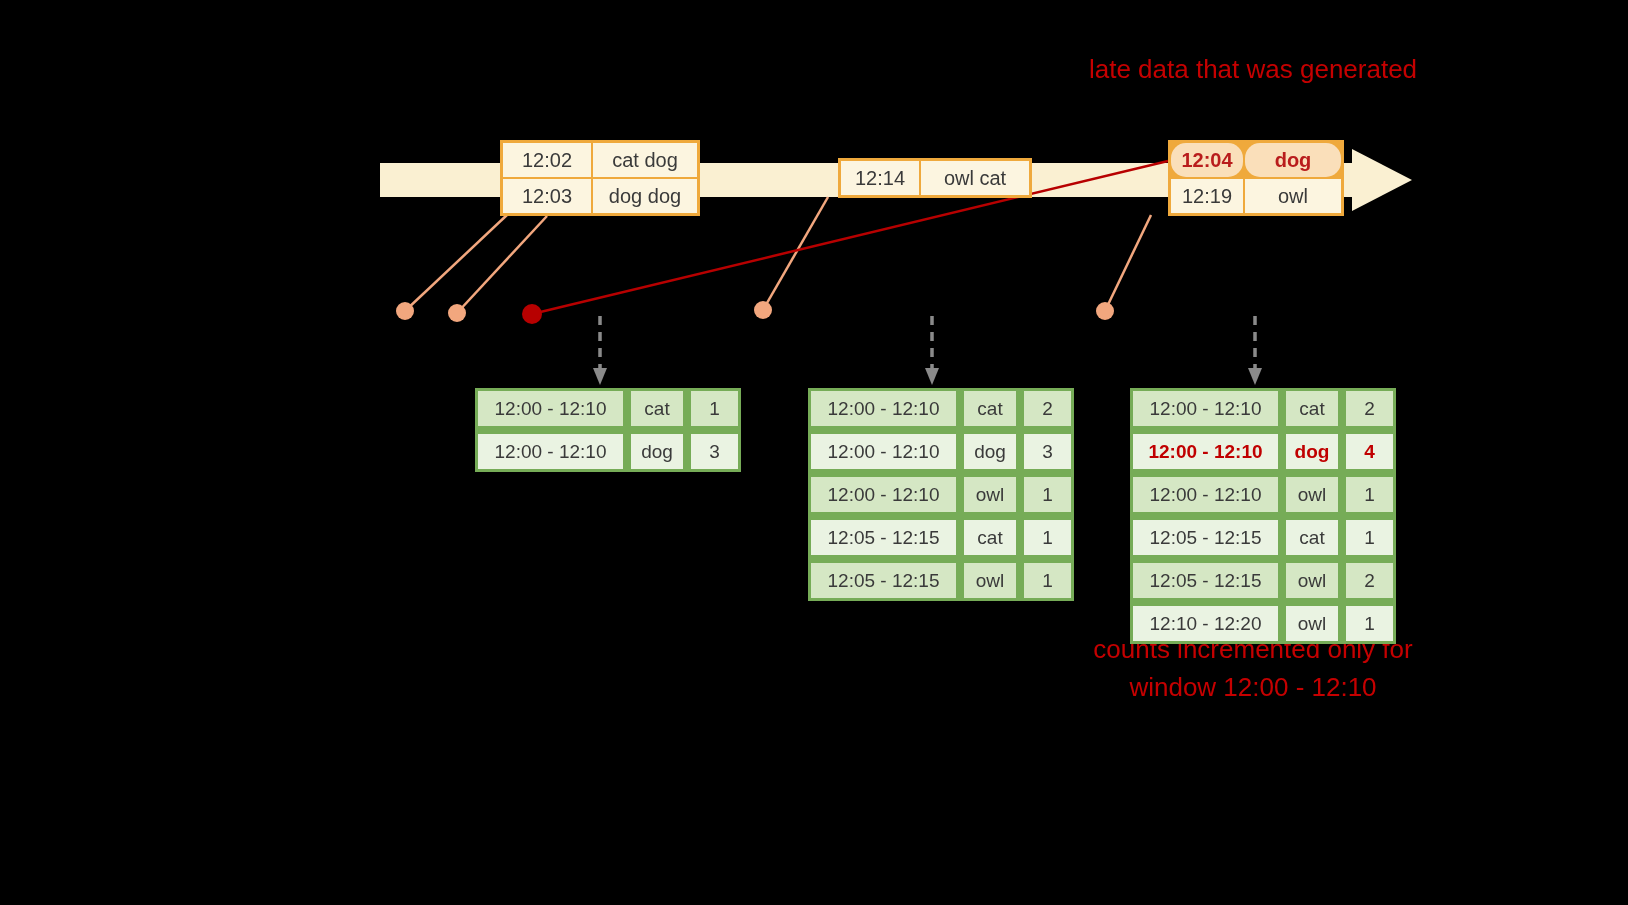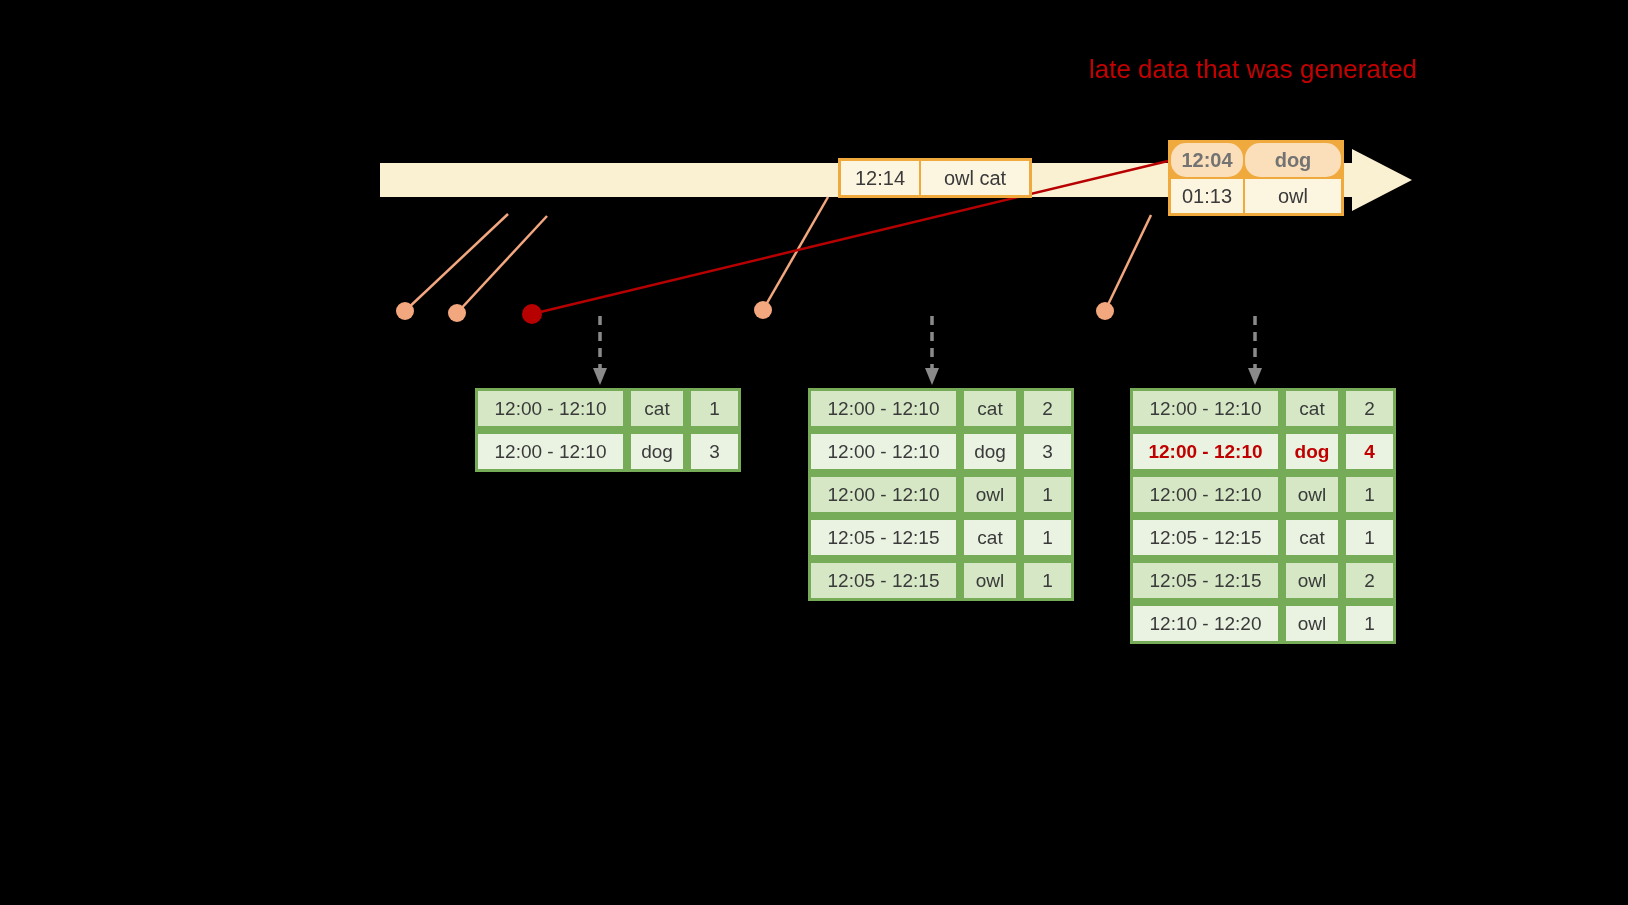--- a/index.html
+++ b/index.html
@@ -37,21 +37,21 @@
   .ecell {
     background: #fcf5e0;
     color: #3a3a3a;
     font-size: 20px;
     display: flex;
     align-items: center;
     justify-content: center;
   }
   .ecell.late {
     background: #fadfba;
-    color: #737373;
+    color: #b91c1c;
     font-weight: 700;
     border-radius: 15px;
   }
 
   
   .gtable {
     position: absolute;
     display: grid;
     grid-template-columns: 145px 52px 47px;
     gap: 8px;
@@ -106,30 +106,36 @@
     <g>
       <line x1="1255" y1="316" x2="1255" y2="370" stroke="#8a8a8a" stroke-width="3.5" stroke-dasharray="9 7"></line>
       <polygon points="1248,368 1262,368 1255,385" fill="#8a8a8a"></polygon>
     </g>
   </svg>
 
   <div class="note" style="left:1033px; top:50px;">
     <div>late data that was generated</div>
   </div>
 
+  <div class="etable" style="left:500px; top:140px; grid-template-columns:88px 104px;">
+    <div class="ecell">12:02</div>
+    <div class="ecell">cat dog</div>
+    <div class="ecell">12:03</div>
+    <div class="ecell">dog dog</div>
+  </div>
 
   <div class="etable" style="left:838px; top:158px; grid-template-columns:78px 108px;">
     <div class="ecell">12:14</div>
     <div class="ecell">owl cat</div>
   </div>
 
   <div class="etable" style="left:1168px; top:140px; grid-template-columns:72px 96px;">
     <div class="ecell late">12:04</div>
     <div class="ecell late">dog</div>
-    <div class="ecell">01:13</div>
+    <div class="ecell">12:19</div>
     <div class="ecell">owl</div>
   </div>
 
   <div class="gtable" style="left:475px; top:388px;">
     <div class="gcell">12:00 - 12:10</div>
     <div class="gcell">cat</div>
     <div class="gcell">1</div>
     <div class="gcell">12:00 - 12:10</div>
     <div class="gcell">dog</div>
     <div class="gcell">3</div>
@@ -167,14 +173,18 @@
     <div class="gcell">cat</div>
     <div class="gcell">1</div>
     <div class="gcell">12:05 - 12:15</div>
     <div class="gcell">owl</div>
     <div class="gcell">2</div>
     <div class="gcell">12:10 - 12:20</div>
     <div class="gcell">owl</div>
     <div class="gcell">1</div>
   </div>
 
+  <div class="note" style="left:1033px; top:630px;">
+    <div>counts incremented only for</div>
+    <div>window 12:00 - 12:10</div>
+  </div>
 
 </div>
 
 </body></html>

